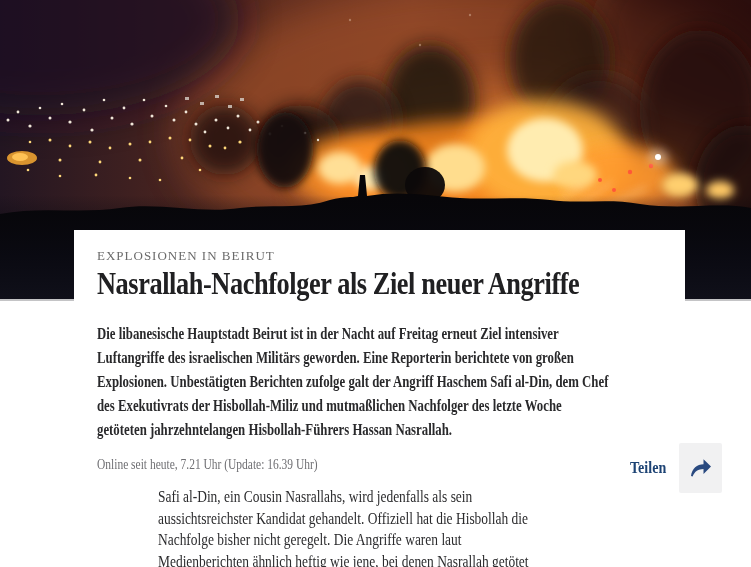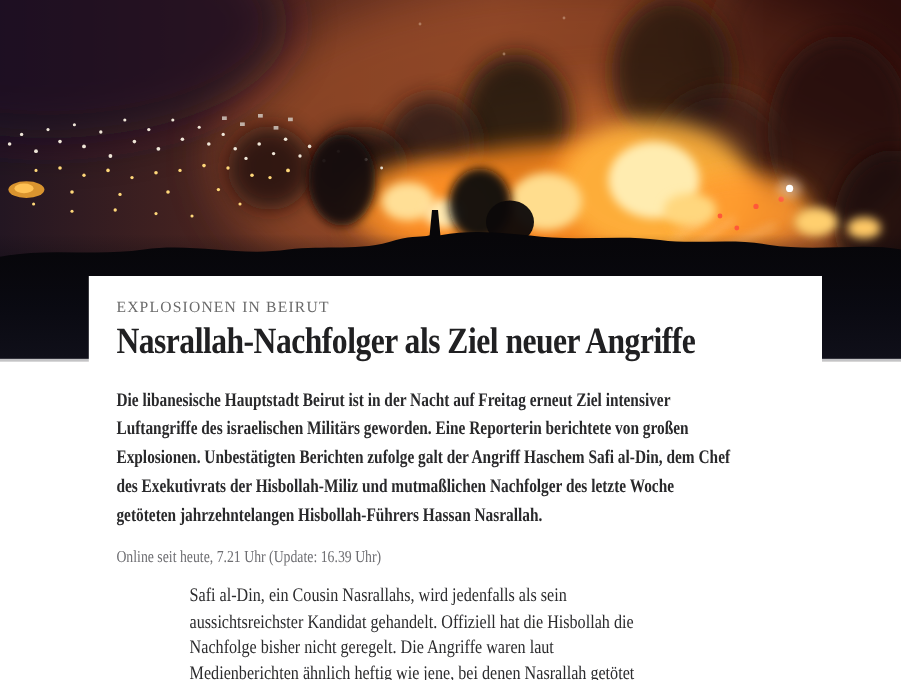--- a/index.html
+++ b/index.html
@@ -223,20 +223,29 @@
     <p class="lead">
       <span>Die libanesische Hauptstadt Beirut ist in der Nacht auf Freitag erneut Ziel intensiver</span>
       <span>Luftangriffe des israelischen Militärs geworden. Eine Reporterin berichtete von großen</span>
       <span>Explosionen. Unbestätigten Berichten zufolge galt der Angriff Haschem Safi al-Din, dem Chef</span>
       <span>des Exekutivrats der Hisbollah-Miliz und mutmaßlichen Nachfolger des letzte Woche</span>
       <span>getöteten jahrzehntelangen Hisbollah-Führers Hassan Nasrallah.</span>
     </p>
 
     <div class="timestamp">Online seit heute, 7.21 Uhr (Update: 16.39 Uhr)</div>
 
+    <div class="share">
+      <span class="share-label">Teilen</span>
+      <span class="share-iconbox">
+        <svg width="24" height="22" viewBox="0 0 24 22">
+          <path fill="#2a4a80" d="M2,19 C3,11.5 8,7.5 14.5,7.3 L14.5,2.2 L22,9.6 L14.5,17 L14.5,12
+            C9.5,12.1 5.6,14.2 3.6,19.6 Z"></path>
+        </svg>
+      </span>
+    </div>
 
     <div class="body-text">
       <span>Safi al-Din, ein Cousin Nasrallahs, wird jedenfalls als sein</span>
       <span>aussichtsreichster Kandidat gehandelt. Offiziell hat die Hisbollah die</span>
       <span>Nachfolge bisher nicht geregelt. Die Angriffe waren laut</span>
       <span>Medienberichten ähnlich heftig wie jene, bei denen Nasrallah getötet</span>
     </div>
 
   </div>
 </div>

